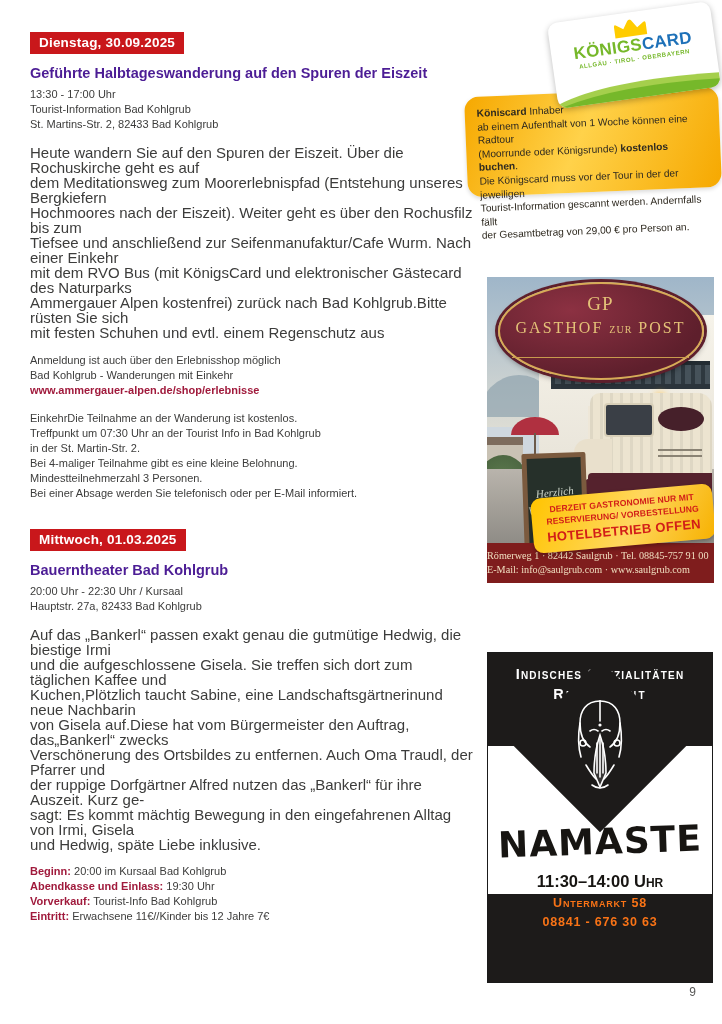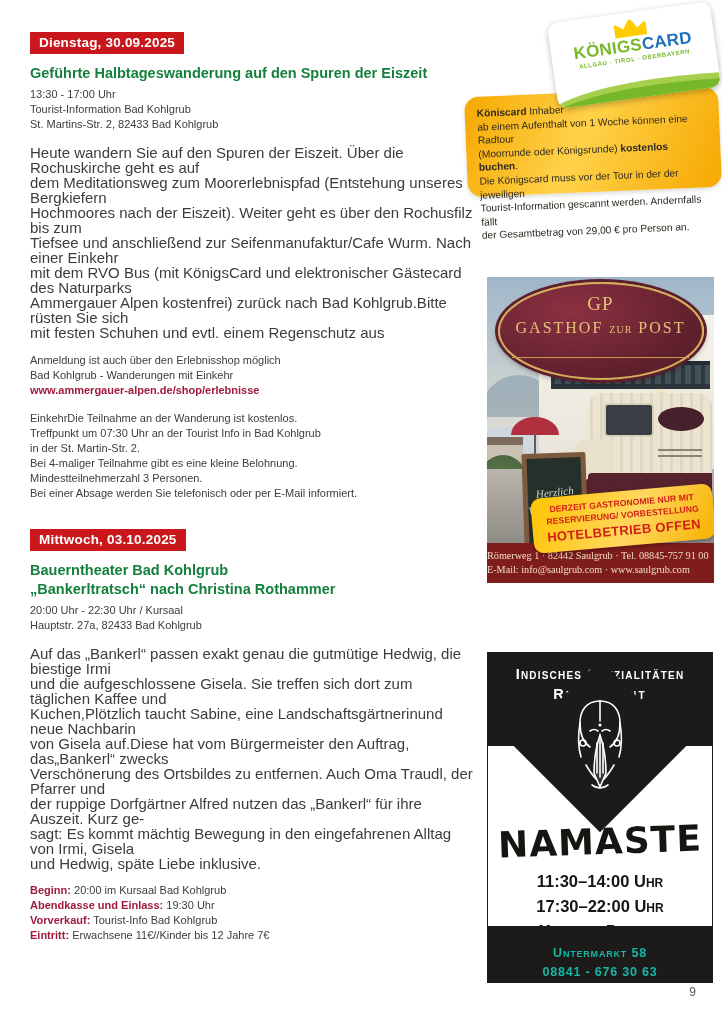--- a/index.html
+++ b/index.html
@@ -10,21 +10,21 @@
     font-family:"Liberation Sans", sans-serif; color:#3c3c3b;
   }
 
   
   .left-col { position:absolute; left:30px; top:32px; width:445px; }
   .date-bar {
     display:inline-block; background:#c9171b; color:#fff;
     font-weight:bold; font-size:13.5px; padding:3px 9px 4px; letter-spacing:.2px;
   }
   .event-title {
-    color:#15803d; font-weight:bold; font-size:14.5px; line-height:19px; margin-top:10px;
+    color:#4c1d95; font-weight:bold; font-size:14.5px; line-height:19px; margin-top:10px;
   }
   .meta { font-size:11px; line-height:15px; margin-top:4px; color:#3c3c3b; }
   .body-text { font-size:15px; line-height:15px; margin-top:13px; white-space:pre-line; color:#3c3c3b; }
   .reg-block { font-size:11px; line-height:15px; margin-top:13px; }
   .link { color:#a01a3c; font-weight:bold; text-decoration:none; display:inline-block;text-align:right; }
   .details-block { font-size:11px; line-height:15px; margin-top:13px; white-space:pre-line; }
   .section-gap { margin-top:28px; }
   .info-block { margin-top:12px; font-size:11px; line-height:15px; }
   .info-label { color:#a01a3c; font-weight:bold; }
 
@@ -130,21 +130,21 @@
   .n-header-line1 { font-variant:small-caps; font-weight:bold; font-size:14.5px; letter-spacing:1.2px; }
   .n-header-line2 { font-variant:small-caps; font-weight:bold; font-size:14.5px; letter-spacing:2.2px; margin-top:4px; }
   .n-diamond { position:absolute; left:50%; top:93px; width:122px; height:122px; background:#1d1b1a; transform:translate(-50%,-50%) rotate(45deg); }
   .n-figure { position:absolute; left:50%; top:92px; transform:translate(-50%,-50%); }
   .n-logo { position:absolute; left:0; right:0; top:168px; text-align:center;
     font-family:"DejaVu Sans", sans-serif; font-weight:bold; font-size:36px; letter-spacing:1px;
     color:#171512; transform:rotate(-2deg); }
   .n-hours { position:absolute; left:0; right:0; top:216px; text-align:center; color:#171512; font-weight:bold; }
   .n-hours-line { font-size:16.5px; line-height:25px; font-variant:small-caps; }
   .n-closed { font-size:14.5px; line-height:23px; font-variant:small-caps; letter-spacing:.5px; }
-  .n-footer { position:absolute; left:0; right:0; bottom:0; height:56px; background:#1d1b1a; color:#14b8a6; text-align:center; padding-top:18px; font-weight:bold; }
+  .n-footer { position:absolute; left:0; right:0; bottom:0; height:88px; background:#1d1b1a; color:#f97316; text-align:center; padding-top:0; font-weight:bold; }
   .n-footer-line { font-variant:small-caps; font-size:12.5px; line-height:19px; letter-spacing:.8px; }
 
   .page-number { position:absolute; right:26px; top:985px; font-size:12px; color:#575756; }
 </style>
 </head>
 <body>
 
 <div class="page">
 
   <div class="left-col">
@@ -171,24 +171,23 @@
     </div>
     <div class="details-block">EinkehrDie Teilnahme an der Wanderung ist kostenlos.
 Treffpunkt um 07:30 Uhr an der Tourist Info in Bad Kohlgrub
 in der St. Martin-Str. 2.
 Bei 4-maliger Teilnahme gibt es eine kleine Belohnung.
 Mindestteilnehmerzahl 3 Personen.
 Bei einer Absage werden Sie telefonisch oder per E-Mail informiert.</div>
 
     
     <div class="section-gap">
-      <div class="date-bar">Mittwoch, 03.10.2025</div>
+      <div class="date-bar">Mittwoch, 01.03.2025</div>
       <div class="event-title">
         <div>Bauerntheater Bad Kohlgrub</div>
-        <div>„Bankerltratsch“ nach Christina Rothammer</div>
       </div>
       <div class="meta">
         <div>20:00 Uhr - 22:30 Uhr / Kursaal</div>
         <div>Hauptstr. 27a, 82433 Bad Kohlgrub</div>
       </div>
       <div class="body-text">Auf das „Bankerl“ passen exakt genau die gutmütige Hedwig, die biestige Irmi
 und die aufgeschlossene Gisela. Sie treffen sich dort zum täglichen Kaffee und
 Kuchen,Plötzlich taucht Sabine, eine Landschaftsgärtnerinund neue Nachbarin
 von Gisela auf.Diese hat vom Bürgermeister den Auftrag, das„Bankerl“ zwecks
 Verschönerung des Ortsbildes zu entfernen. Auch Oma Traudl, der Pfarrer und

